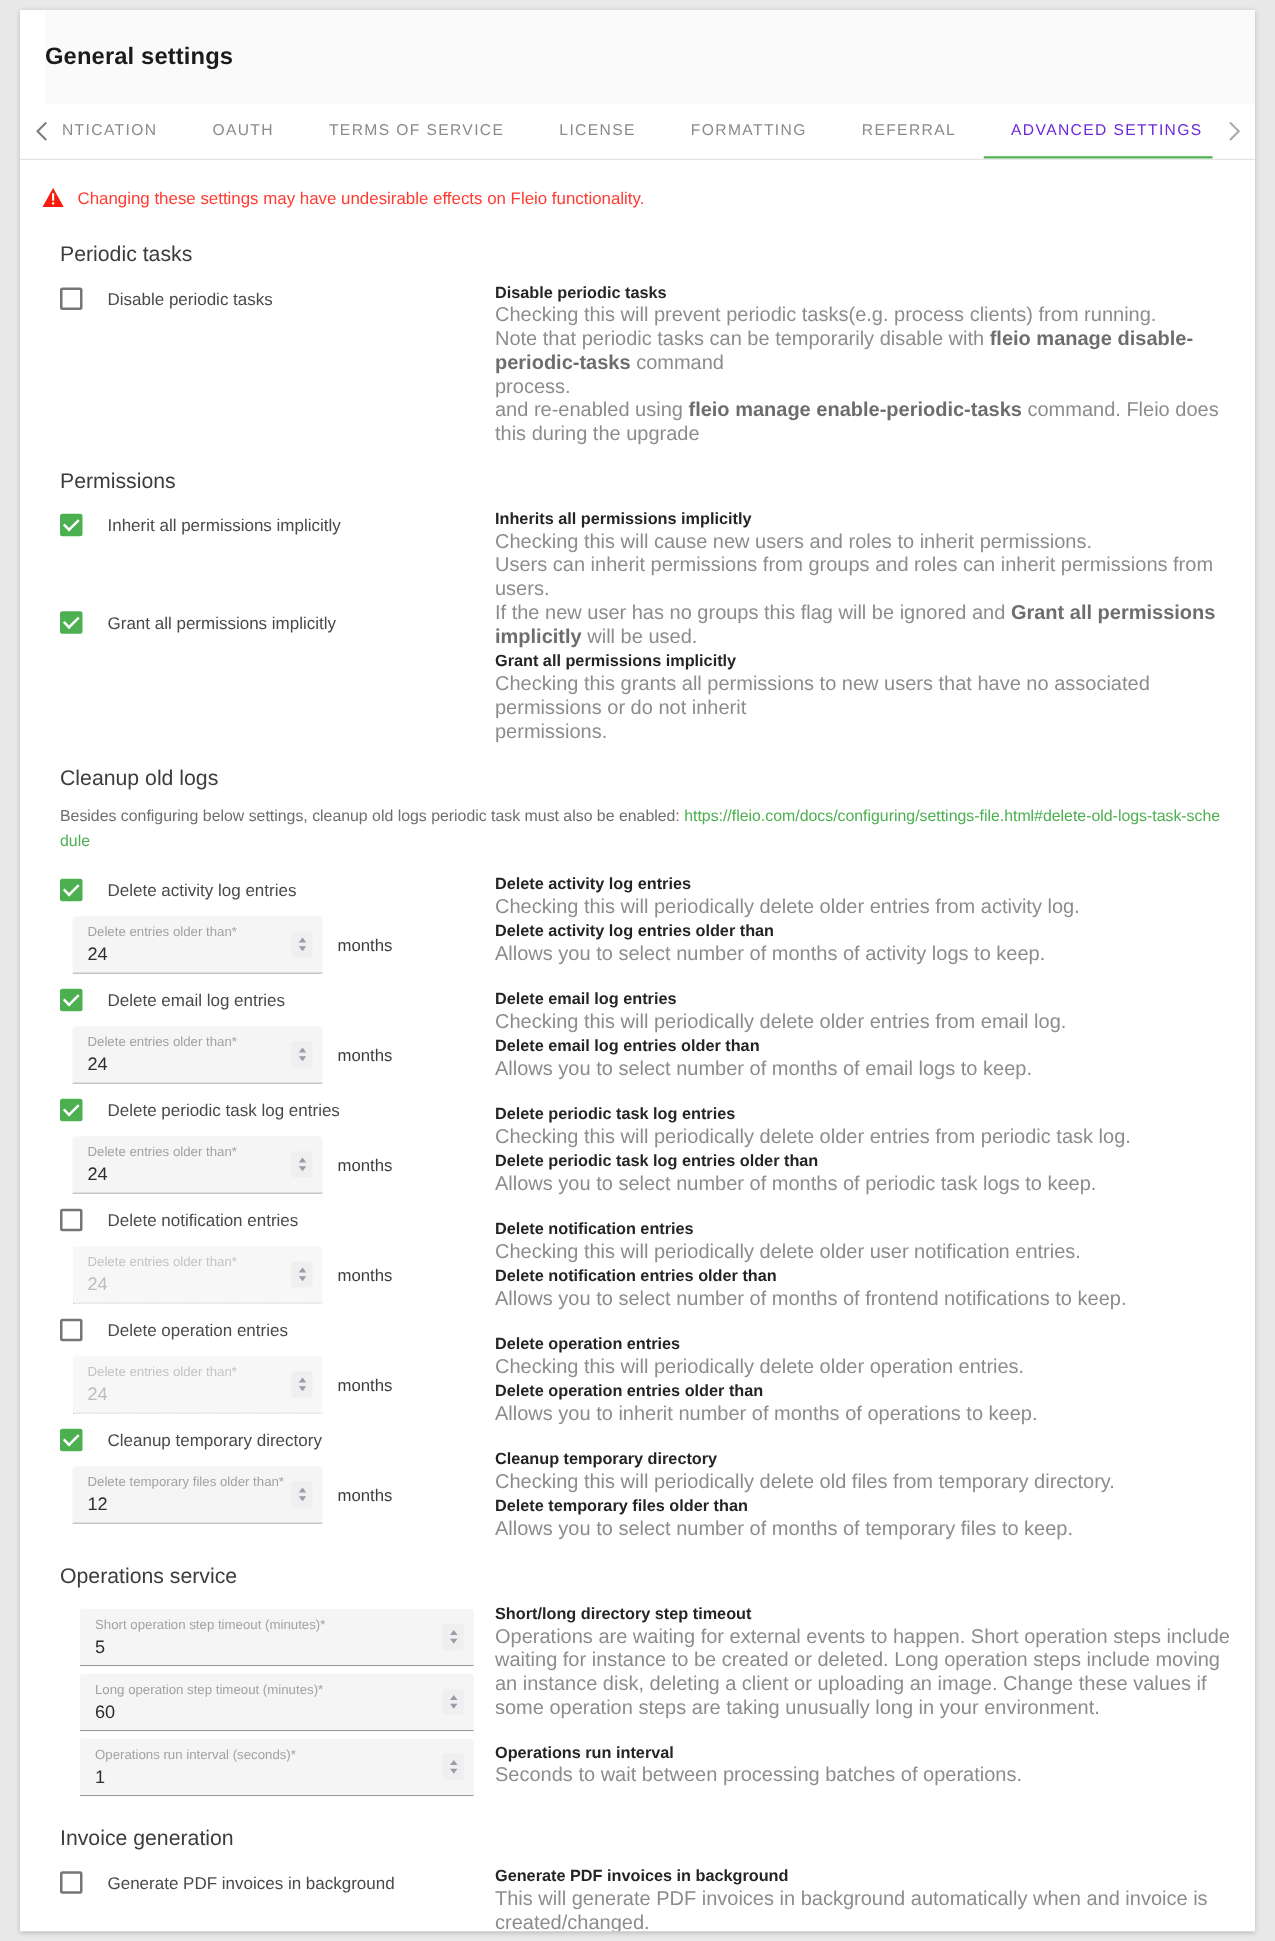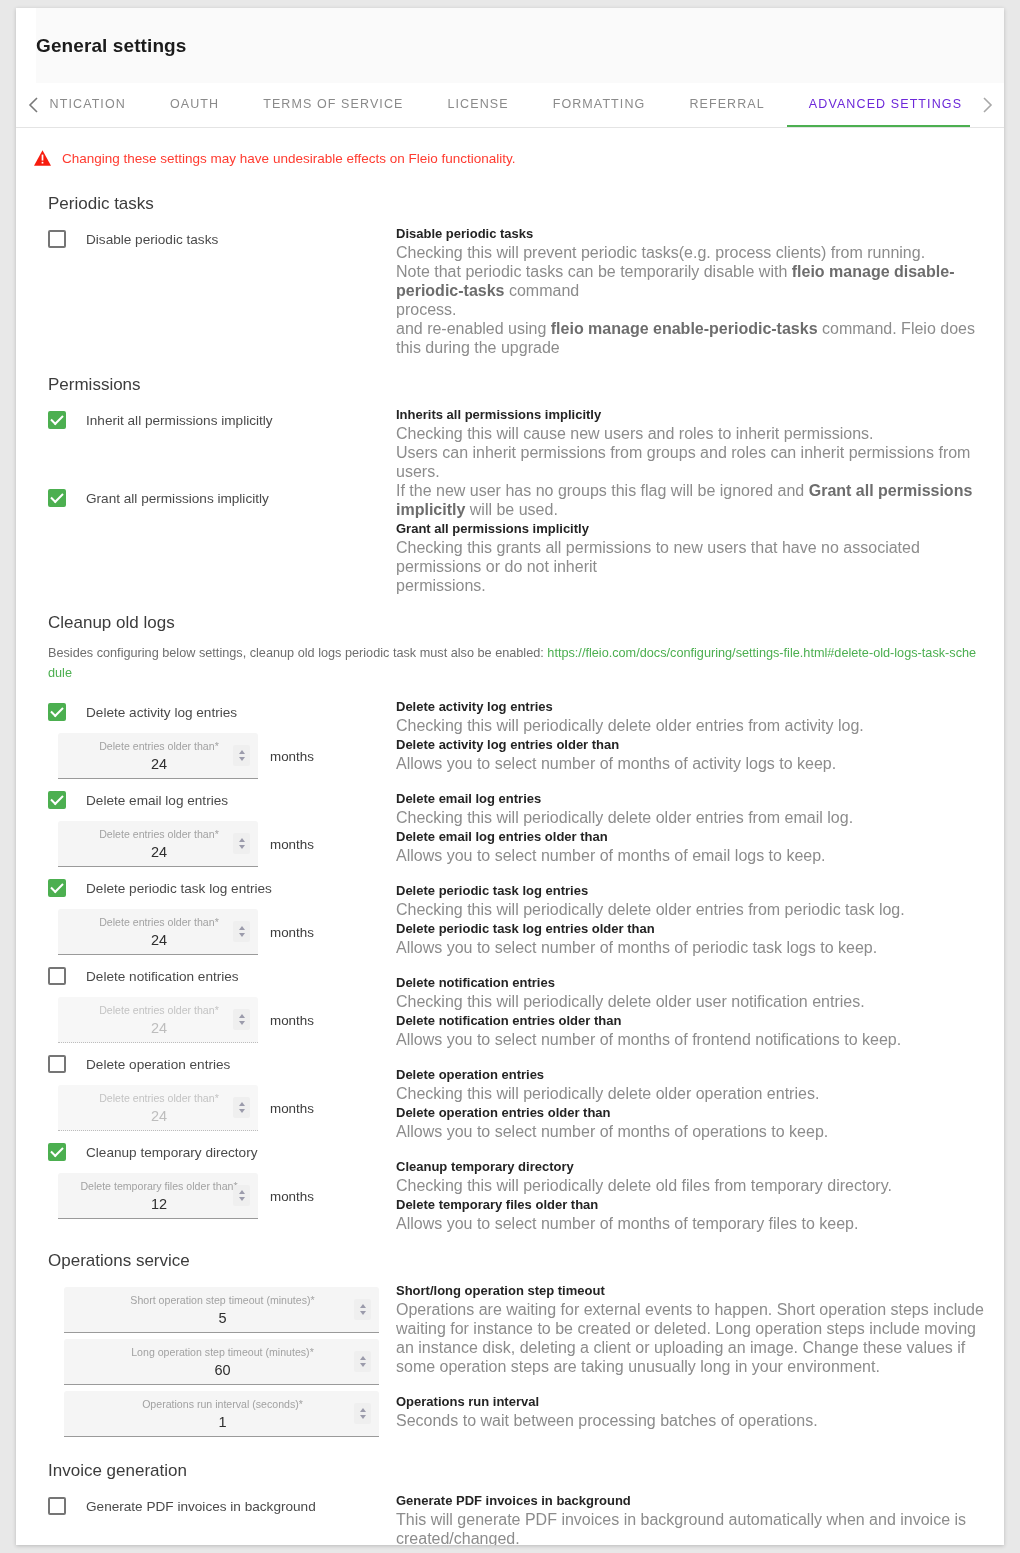--- a/index.html
+++ b/index.html
@@ -88,21 +88,20 @@
   }
   .cb-label { font-size:13.6px; color:#4a4a4a; }
 
   
   .field-line { display:flex; align-items:center; gap:12px; margin:6px 0 6px 10px; }
   .field {
     position:relative; width:200px; height:46px;
     background:#f5f5f5; border-radius:3px 3px 0 0;
     border-bottom:1px solid #9a9a9a;
     padding:6px 10px 12px 12px;
-    text-align:center;
   }
   .field.disabled { border-bottom:1px dotted #bdbdbd; background:#f7f7f7; }
   .field .flabel {
     font-size:10.6px; color:#a2a2a2; line-height:14px; display:block;
     white-space:nowrap;
   }
   .field.disabled .flabel { color:#c3c3c3; }
   .field .fvalue {
     font-size:14.5px; color:#2e2e2e; line-height:22px; display:block;
   }
@@ -358,21 +357,21 @@
         <div class="d-block">
           <div class="d-title">Delete notification entries</div>
           <div class="d-text">Checking this will periodically delete older user notification entries.</div>
           <div class="d-title">Delete notification entries older than</div>
           <div class="d-text">Allows you to select number of months of frontend notifications to keep.</div>
         </div>
         <div class="d-block">
           <div class="d-title">Delete operation entries</div>
           <div class="d-text">Checking this will periodically delete older operation entries.</div>
           <div class="d-title">Delete operation entries older than</div>
-          <div class="d-text">Allows you to select number of months of operations to keep.</div>
+          <div class="d-text">Allows you to inherit number of months of operations to keep.</div>
         </div>
         <div class="d-block">
           <div class="d-title">Cleanup temporary directory</div>
           <div class="d-text">Checking this will periodically delete old files from temporary directory.</div>
           <div class="d-title">Delete temporary files older than</div>
           <div class="d-text">Allows you to select number of months of temporary files to keep.</div>
         </div>
       </div>
     </div>
 
@@ -405,21 +404,21 @@
             <span class="fvalue">1</span>
             <span class="spinner">
                 <i class="up"></i>
                 <i class="down"></i>
               </span>
           </div>
         </div>
       </div>
       <div class="col-right">
         <div class="d-block">
-          <div class="d-title">Short/long operation step timeout</div>
+          <div class="d-title">Short/long directory step timeout</div>
           <div class="d-text">Operations are waiting for external events to happen. Short operation steps include waiting for instance to be created or deleted. Long operation steps include moving an instance disk, deleting a client or uploading an image. Change these values if some operation steps are taking unusually long in your environment.</div>
         </div>
         <div class="d-block">
           <div class="d-title">Operations run interval</div>
           <div class="d-text">Seconds to wait between processing batches of operations.</div>
         </div>
       </div>
     </div>
 
     <div class="section-title">Invoice generation</div>

